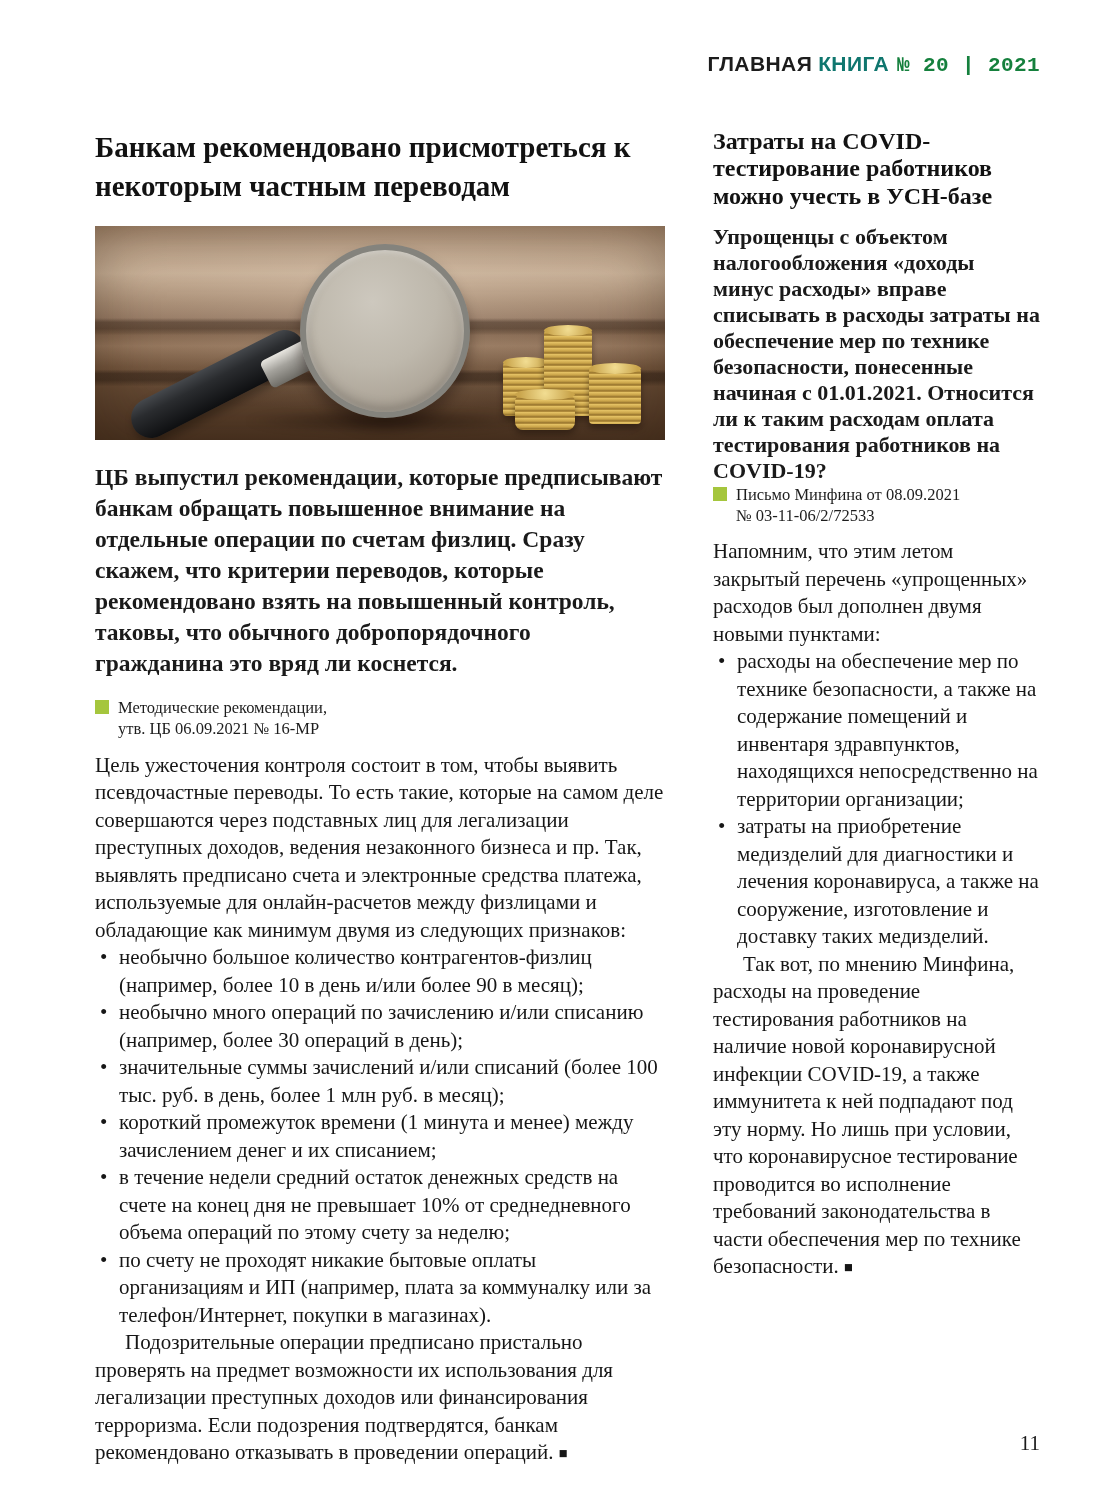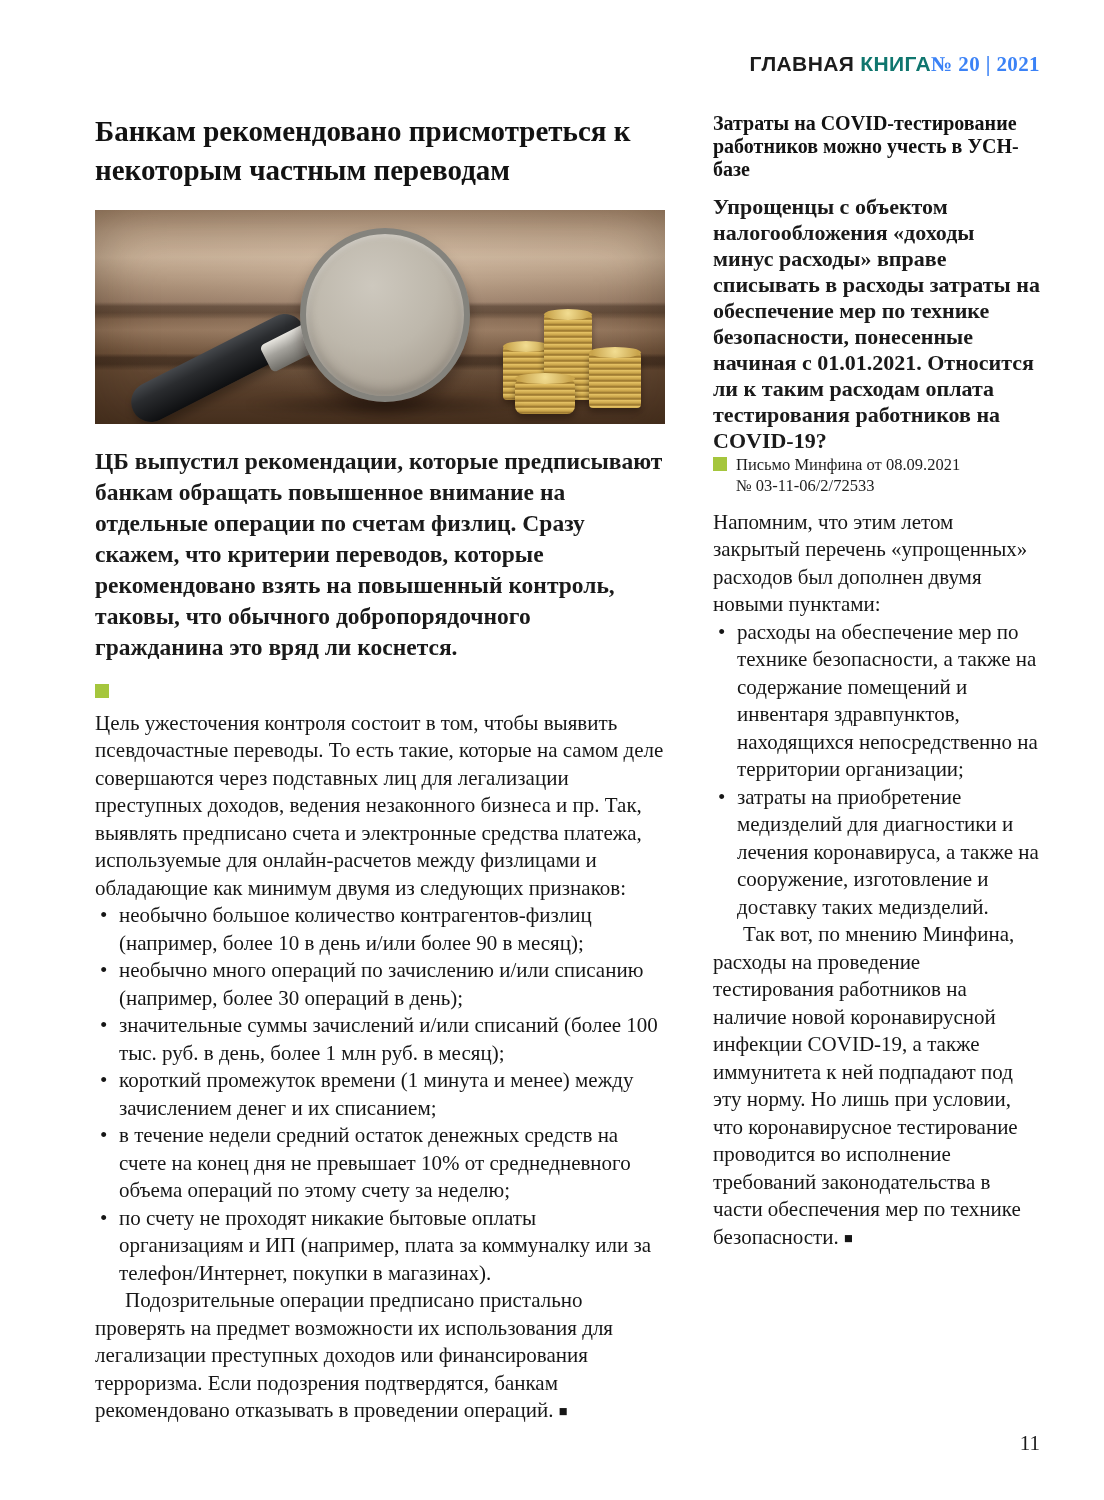--- a/index.html
+++ b/index.html
@@ -8,29 +8,29 @@
          font-family:"Liberation Serif", serif; color:#161616; }
 
   .page { position:absolute; inset:0; }
 
   
   .masthead { position:absolute; top:52px; right:64px; text-align:right;
               font-family:"Liberation Sans", sans-serif; font-weight:bold;
               font-size:21px; letter-spacing:.4px; white-space:nowrap; }
   .masthead .brand-black { color:#1c1c1c; }
   .masthead .brand-accent { color:#0f766e; margin-left:6px; }
-  .masthead .issue { color:#3b82f6; font-family:Liberation Serif, serif; }
+  .masthead .issue { color:#15803d; font-family:Liberation Mono, monospace; margin-left:8px; }
 
   
-  .columns { position:absolute; top:112px; left:95px; right:64px; display:flex; gap:48px; }
+  .columns { position:absolute; top:128px; left:95px; right:64px; display:flex; gap:48px; }
   .col-left  { width:570px; flex:0 0 570px; }
   .col-right { width:327px; flex:0 0 327px; }
 
   h1.title-left { font-size:29px; line-height:1.34; font-weight:bold; color:#121212; margin-bottom:20px; }
-  h1.title-right{ font-size:20px; line-height:1.14; font-weight:bold; color:#121212; margin-bottom:14px; }
+  h1.title-right{ font-size:24px; line-height:1.14; font-weight:bold; color:#121212; margin-bottom:14px; }
 
   .lead-left  { font-size:23.5px; line-height:1.32; font-weight:bold; color:#1a1a1a; margin-bottom:18px; }
   .lead-right { font-size:22px;   line-height:1.18; font-weight:bold; color:#1a1a1a; }
 
   .source { display:flex; gap:9px; font-size:16.5px; line-height:1.3; color:#1d1d1d; margin-bottom:12px; }
   .source .sq { flex:0 0 14px; width:14px; height:14px; margin-top:3px; background:#a5c63d; }
 
   .body-text { font-size:21px; line-height:1.31; color:#161616; }
   .body-text p.intro { margin:0; }
   .bullets { margin:0; }
@@ -102,20 +102,24 @@
         <div class="mg-shadow"></div>
         <div class="mg-handle"></div>
         <div class="mg-collar"></div>
         <div class="mg-glass"></div>
       </div>
 
       <p class="lead-left">ЦБ выпустил рекомендации, которые предписывают банкам обращать повышенное внимание на отдельные операции по счетам физлиц. Сразу скажем, что критерии переводов, которые рекомендовано взять на повышенный контроль, таковы, что обычного добропорядочного гражданина это вряд ли коснется.</p>
 
       <div class="source">
         <span class="sq"></span>
+        <span>
+          <span>Методические рекомендации,</span><br>
+          <span>утв. ЦБ 06.09.2021 № 16-МР</span>
+        </span>
       </div>
 
       <div class="body-text">
         <p class="intro">Цель ужесточения контроля состоит в том, чтобы выявить псевдочастные переводы. То есть такие, которые на самом деле совершаются через подставных лиц для легализации преступных доходов, ведения незаконного бизнеса и пр. Так, выявлять предписано счета и электронные средства платежа, используемые для онлайн-расчетов между физлицами и обладающие как минимум двумя из следующих признаков:</p>
         <div class="bullets">
           <p class="bullet">необычно большое количество контрагентов-физлиц (например, более 10 в день и/или более 90 в месяц);</p>
           <p class="bullet">необычно много операций по зачислению и/или списанию (например, более 30 операций в день);</p>
           <p class="bullet">значительные суммы зачислений и/или списаний (более 100 тыс. руб. в день, более 1 млн руб. в месяц);</p>
           <p class="bullet">короткий промежуток времени (1 минута и менее) между зачислением денег и их списанием;</p>
           <p class="bullet">в течение недели средний остаток денежных средств на счете на конец дня не превышает 10% от среднедневного объема операций по этому счету за неделю;</p>

